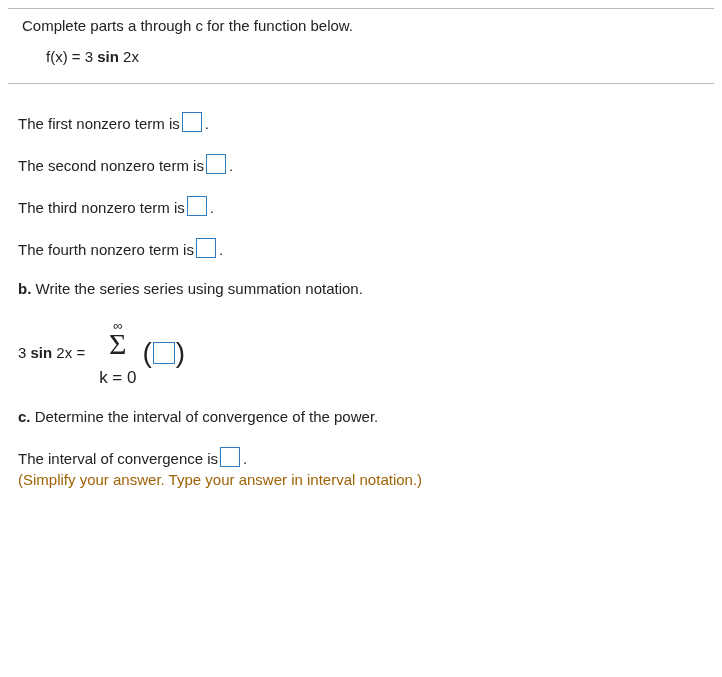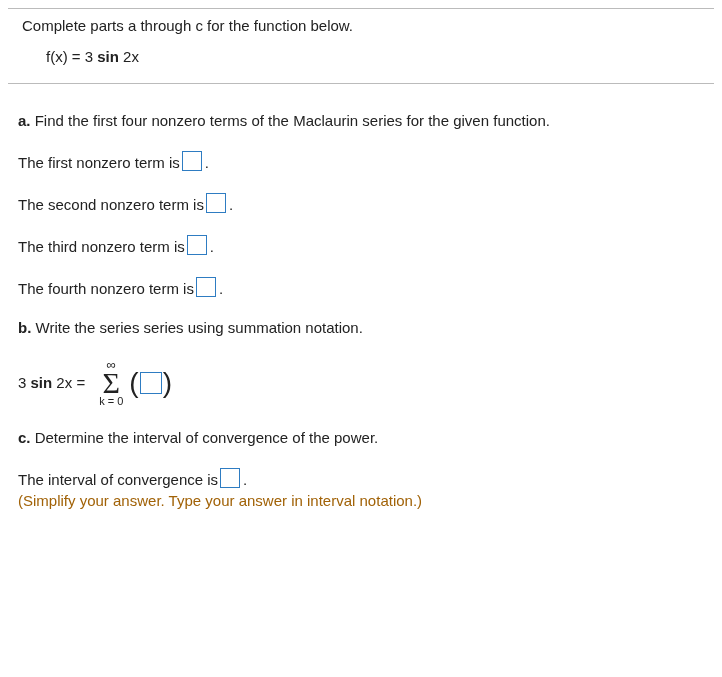--- a/index.html
+++ b/index.html
@@ -74,22 +74,22 @@
   .sigma-top {
     font-size: 13px;
     margin-bottom: -2px;
   }
   .sigma-sym {
     font-size: 30px;
     font-family: "Times New Roman", serif;
     line-height: 0.9;
   }
   .sigma-bot {
-    font-size: 11px;
-    margin-top: 0;
+    font-size: 17px;
+    margin-top: 12px;
   }
   .paren-group {
     display: inline-flex;
     align-items: center;
   }
   .big-paren {
     font-size: 28px;
     font-family: Arial, sans-serif;
     line-height: 0.7;
     font-weight: normal;
@@ -116,23 +116,20 @@
 
   <div class="top-section">
     <p class="instructions">Complete parts a through c for the function below.</p>
     <div class="fn-def">
       <span>f(x) = 3 </span><span class="bold">sin</span><span> 2x</span>
     </div>
   </div>
 
   <div class="lower-section">
 
-    <p class="qtext">
-      <span class="bold">a.</span><span> Find the first four nonzero terms of the Maclaurin series for the given function.</span>
-    </p>
 
     <div class="qline">
       <span>The first nonzero term is </span>
       <input class="input-box" style="">
       <span class="period">.</span>
     </div>
 
     <div class="qline">
       <span>The second nonzero term is </span>
       <input class="input-box" style="">

